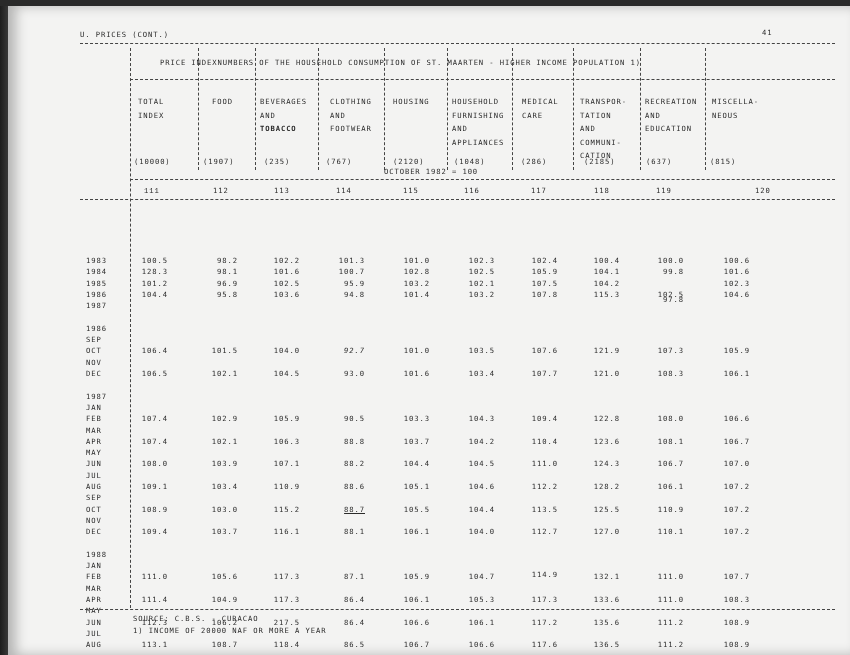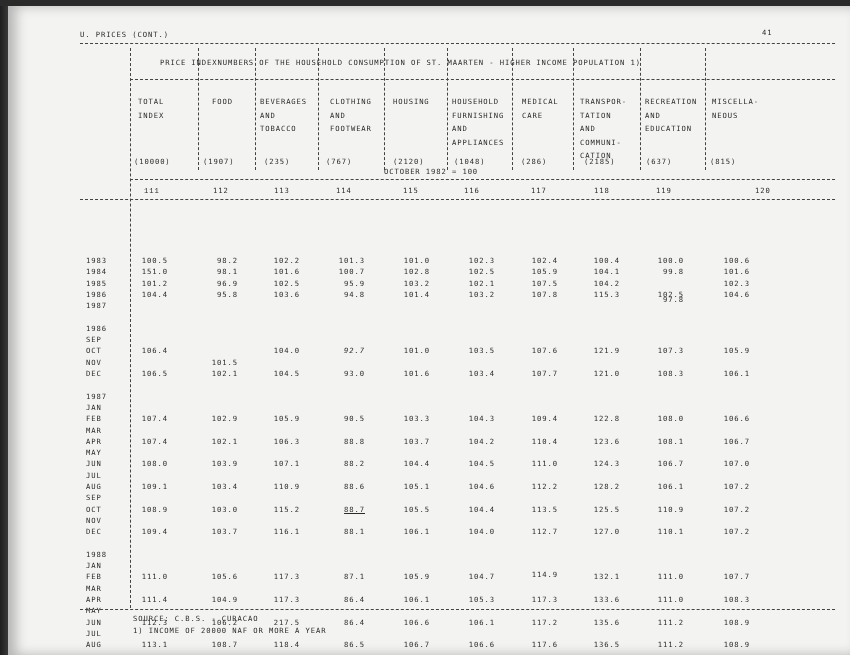--- a/index.html
+++ b/index.html
@@ -47,21 +47,21 @@
       <div class="vbar" style="left: 697px; top: 42px; height: 122px;"></div>
       <div class="t" style="left: 130px; top: 91px;">TOTAL</div>
       <div class="t" style="left: 130px; top: 104.5px;">INDEX</div>
       <div class="t" style="left: 126px; top: 151px;">(10000)</div>
       <div class="t" style="left: 136px; top: 180px; font-family: Liberation Mono, monospace;">111</div>
       <div class="t" style="left: 204px; top: 91px;">FOOD</div>
       <div class="t" style="left: 195px; top: 151px;">(1907)</div>
       <div class="t" style="left: 205px; top: 180px;">112</div>
       <div class="t" style="left: 252px; top: 91px;">BEVERAGES</div>
       <div class="t" style="left: 252px; top: 104.5px;">AND</div>
-      <div class="t" style="left: 252px; top: 118px;">TOBACCO</div>
+      <div class="t" style="left: 252px; top: 118px; font-weight: bold;">TOBACCO</div>
       <div class="t" style="left: 256px; top: 151px;">(235)</div>
       <div class="t" style="left: 266px; top: 180px;">113</div>
       <div class="t" style="left: 322px; top: 91px;">CLOTHING</div>
       <div class="t" style="left: 322px; top: 104.5px;">AND</div>
       <div class="t" style="left: 322px; top: 118px;">FOOTWEAR</div>
       <div class="t" style="left: 318px; top: 151px;">(767)</div>
       <div class="t" style="left: 328px; top: 180px;">114</div>
       <div class="t" style="left: 385px; top: 91px;">HOUSING</div>
       <div class="t" style="left: 385px; top: 151px;">(2120)</div>
       <div class="t" style="left: 395px; top: 180px;">115</div>
@@ -99,21 +99,21 @@
       <div class="t num" style="left: 180px; top: 250px;">98.2</div>
       <div class="t num" style="left: 242px; top: 250px;">102.2</div>
       <div class="t num" style="left: 307px; top: 250px;">101.3</div>
       <div class="t num" style="left: 372px; top: 250px;">101.0</div>
       <div class="t num" style="left: 437px; top: 250px;">102.3</div>
       <div class="t num" style="left: 500px; top: 250px;">102.4</div>
       <div class="t num" style="left: 562px; top: 250px;">100.4</div>
       <div class="t num" style="left: 626px; top: 250px;">100.0</div>
       <div class="t num" style="left: 692px; top: 250px;">100.6</div>
       <div class="t" style="left: 78px; top: 261.3px;">1984</div>
-      <div class="t num" style="left: 110px; top: 261.3px;">151.0</div>
+      <div class="t num" style="left: 110px; top: 261.3px;">128.3</div>
       <div class="t num" style="left: 180px; top: 261.3px;">98.1</div>
       <div class="t num" style="left: 242px; top: 261.3px;">101.6</div>
       <div class="t num" style="left: 307px; top: 261.3px;">100.7</div>
       <div class="t num" style="left: 372px; top: 261.3px;">102.8</div>
       <div class="t num" style="left: 437px; top: 261.3px;">102.5</div>
       <div class="t num" style="left: 500px; top: 261.3px;">105.9</div>
       <div class="t num" style="left: 562px; top: 261.3px;">104.1</div>
       <div class="t num" style="left: 626px; top: 261.3px;">99.8</div>
       <div class="t num" style="left: 692px; top: 261.3px;">101.6</div>
       <div class="t" style="left: 78px; top: 272.6px;">1985</div>
@@ -136,21 +136,21 @@
       <div class="t num" style="left: 437px; top: 283.9px;">103.2</div>
       <div class="t num" style="left: 500px; top: 283.9px;">107.8</div>
       <div class="t num" style="left: 562px; top: 283.9px;">115.3</div>
       <div class="t num" style="left: 626px; top: 283.9px;">102.5</div>
       <div class="t num" style="left: 692px; top: 283.9px;">104.6</div>
       <div class="t" style="left: 78px; top: 295.2px;">1987</div>
       <div class="t" style="left: 78px; top: 317.8px;">1986</div>
       <div class="t" style="left: 78px; top: 329.1px;">SEP</div>
       <div class="t" style="left: 78px; top: 340.4px;">OCT</div>
       <div class="t num" style="left: 110px; top: 340.4px;">106.4</div>
-      <div class="t num" style="left: 180px; top: 340.4px; margin-top: 12px;">101.5</div>
+      <div class="t num" style="left: 180px; top: 340.4px;">101.5</div>
       <div class="t num" style="left: 242px; top: 340.4px;">104.0</div>
       <div class="t num" style="left: 307px; top: 340.4px; font-style: italic;">92.7</div>
       <div class="t num" style="left: 372px; top: 340.4px;">101.0</div>
       <div class="t num" style="left: 437px; top: 340.4px;">103.5</div>
       <div class="t num" style="left: 500px; top: 340.4px;">107.6</div>
       <div class="t num" style="left: 562px; top: 340.4px;">121.9</div>
       <div class="t num" style="left: 626px; top: 340.4px;">107.3</div>
       <div class="t num" style="left: 692px; top: 340.4px;">105.9</div>
       <div class="t" style="left: 78px; top: 351.7px;">NOV</div>
       <div class="t" style="left: 78px; top: 363px;">DEC</div>

